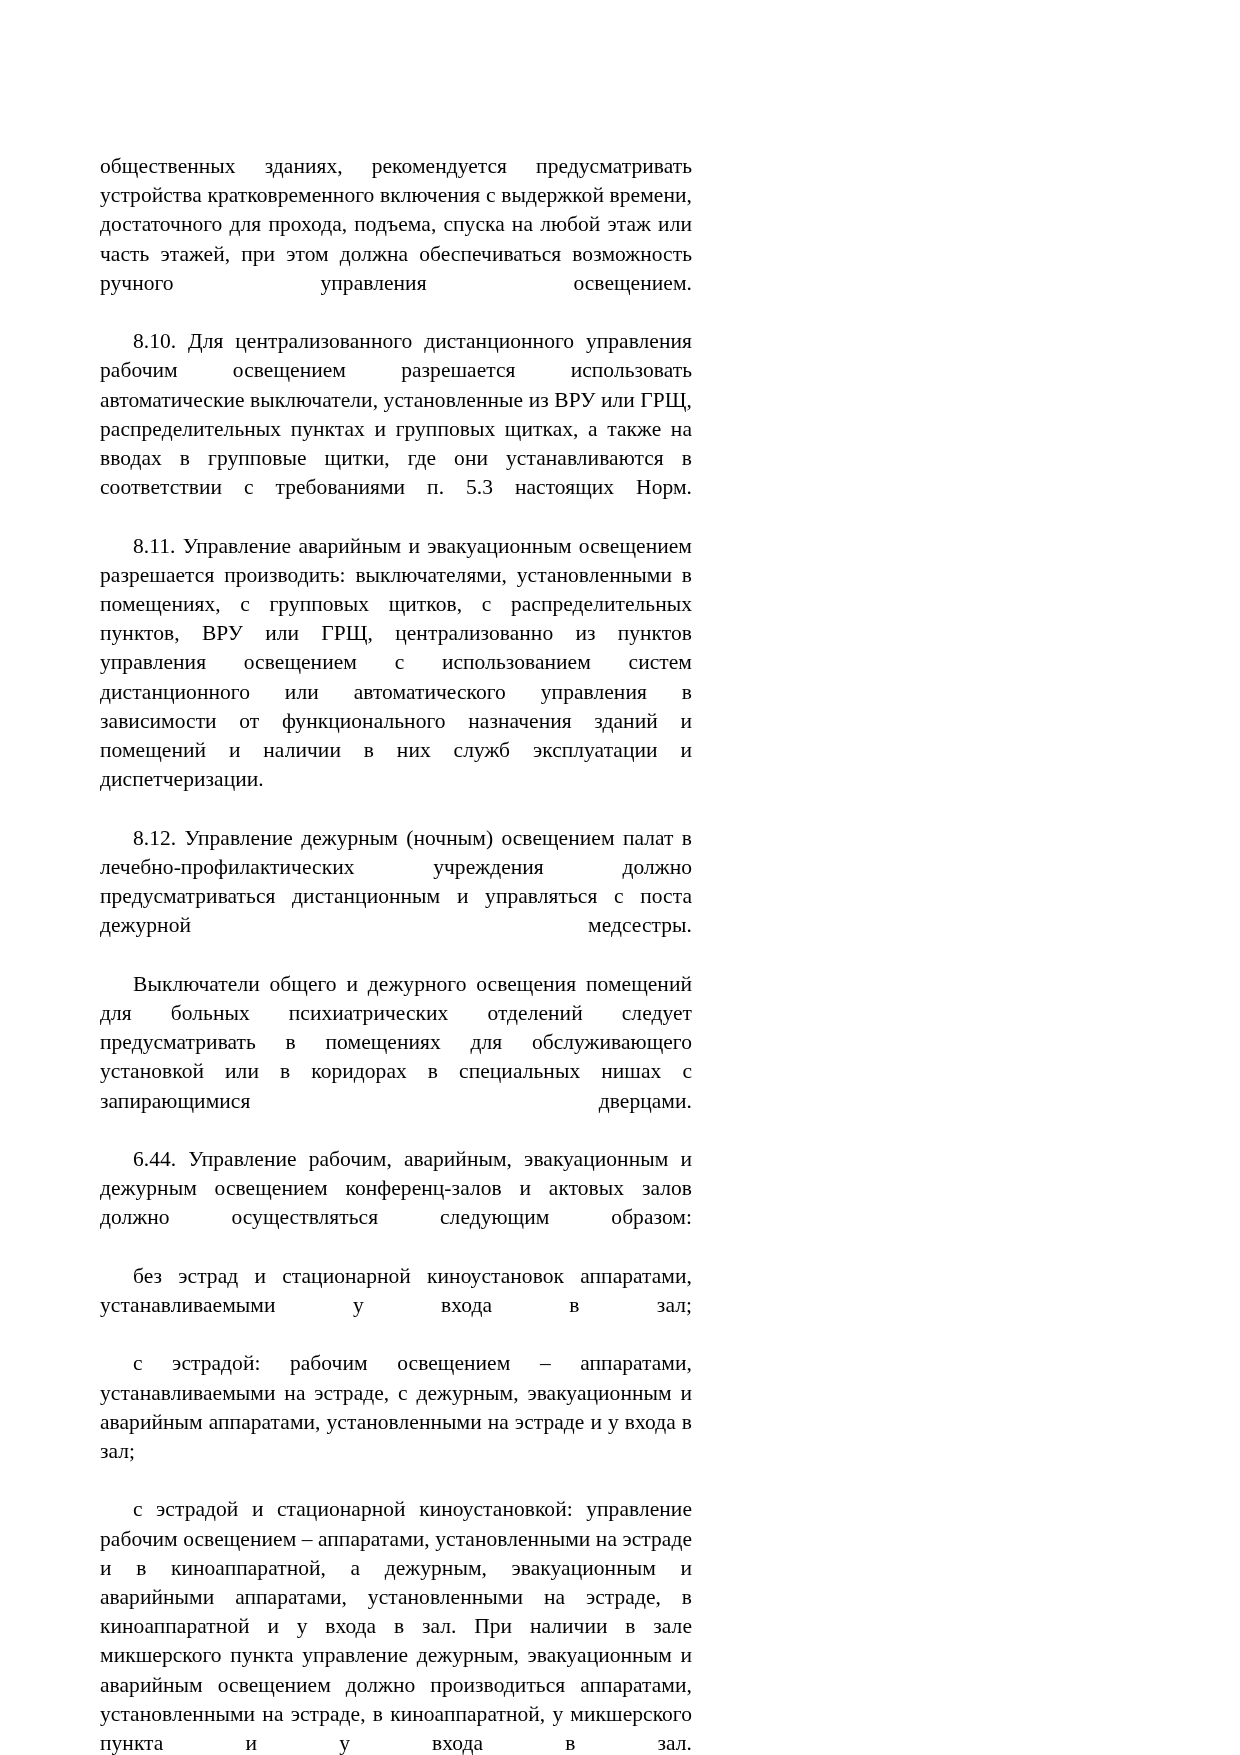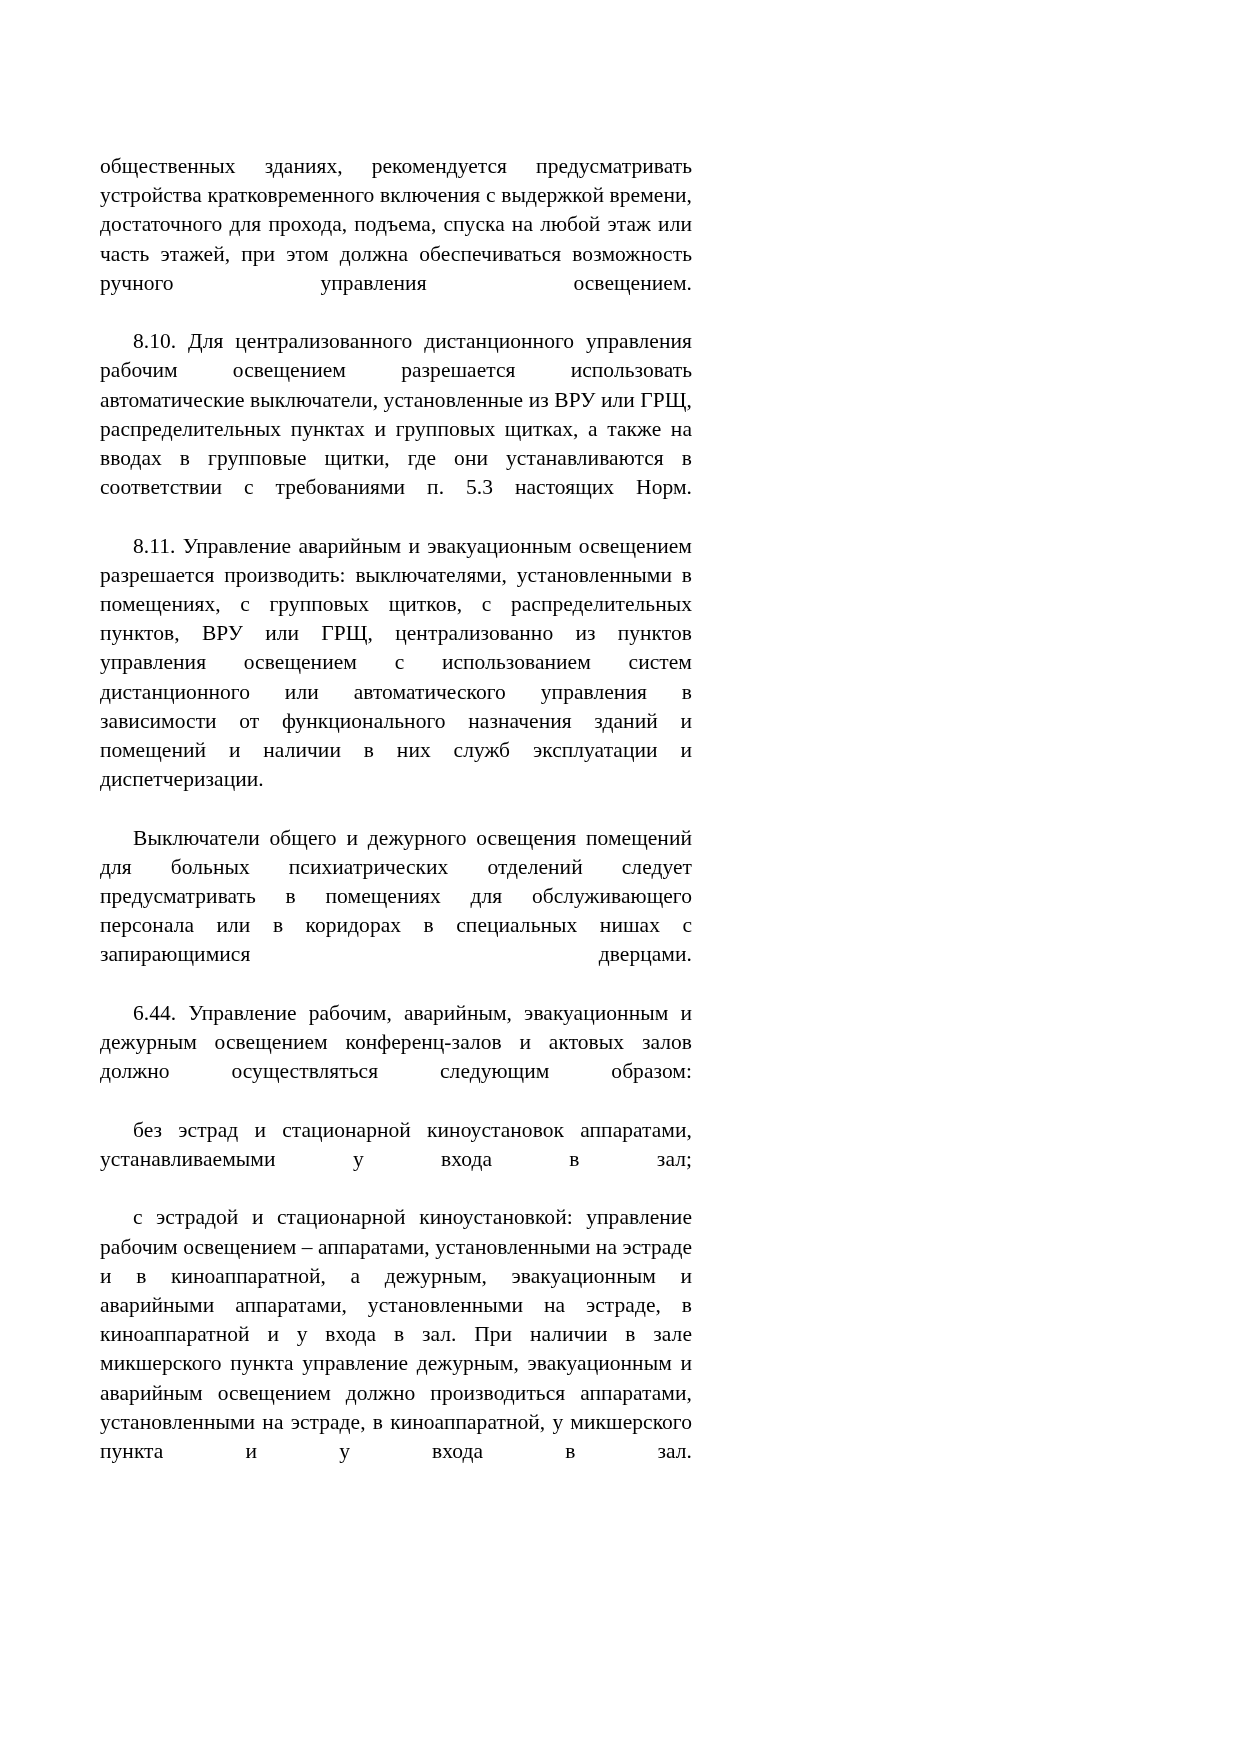--- a/index.html
+++ b/index.html
@@ -53,19 +53,21 @@
 </style>
 </head>
 <body>
 
 <div class="page">
   <div class="text-column">
 
     <p class="para cont">общественных зданиях, рекомендуется предусматривать устройства кратковременного включения с выдержкой времени, достаточного для прохода, подъема, спуска на любой этаж или часть этажей, при этом должна обеспечиваться возможность ручного управления освещением.</p>
     <p class="para indent">8.10. Для централизованного дистанционного управления рабочим освещением разрешается использовать автоматические выключатели, установленные из ВРУ или ГРЩ, распределительных пунктах и групповых щитках, а также на вводах в групповые щитки, где они устанавливаются в соответствии с требованиями п. 5.3 настоящих Норм.</p>
     <p class="para indent">8.11. Управление аварийным и эвакуационным освещением разрешается производить: выключателями, установленными в помещениях, с групповых щитков, с распределительных пунктов, ВРУ или ГРЩ, централизованно из пунктов управления освещением с использованием систем дистанционного или автоматического управления в зависимости от функционального назначения зданий и помещений и наличии в них служб эксплуатации и диспетчеризации.</p>
-    <p class="para indent">Выключатели общего и дежурного освещения помещений для больных психиатрических отделений следует предусматривать в помещениях для обслуживающего персонала или в коридорах в специальных нишах с запирающимися дверцами.</p>
+    <p class="para indent">8.12. Управление дежурным (ночным) освещением палат в лечебно-профилактических учреждения должно предусматриваться дистанционным и управляться с поста дежурной медсестры.</p>
+    <p class="para indent">Выключатели общего и дежурного освещения помещений для больных психиатрических отделений следует предусматривать в помещениях для обслуживающего установкой или в коридорах в специальных нишах с запирающимися дверцами.</p>
     <p class="para indent">6.44. Управление рабочим, аварийным, эвакуационным и дежурным освещением конференц-залов и актовых залов должно осуществляться следующим образом:</p>
     <p class="para indent">без эстрад и стационарной киноустановок аппаратами, устанавливаемыми у входа в зал;</p>
+    <p class="para indent">с эстрадой: рабочим освещением – аппаратами, устанавливаемыми на эстраде, с дежурным, эвакуационным и аварийным аппаратами, установленными на эстраде и у входа в зал;</p>
     <p class="para indent">с эстрадой и стационарной киноустановкой: управление рабочим освещением – аппаратами, установленными на эстраде и в киноаппаратной, а дежурным, эвакуационным и аварийными аппаратами, установленными на эстраде, в киноаппаратной и у входа в зал. При наличии в зале микшерского пункта управление дежурным, эвакуационным и аварийным освещением должно производиться аппаратами, установленными на эстраде, в киноаппаратной, у микшерского пункта и у входа в зал.</p>
 
   </div>
 </div>
 
 </body></html>

